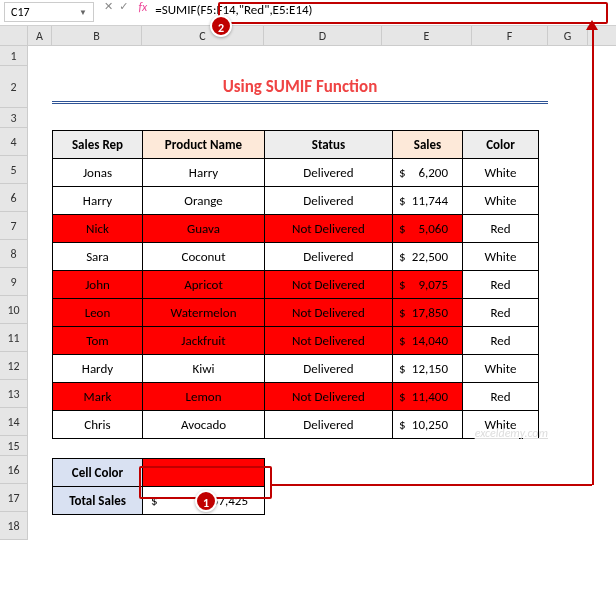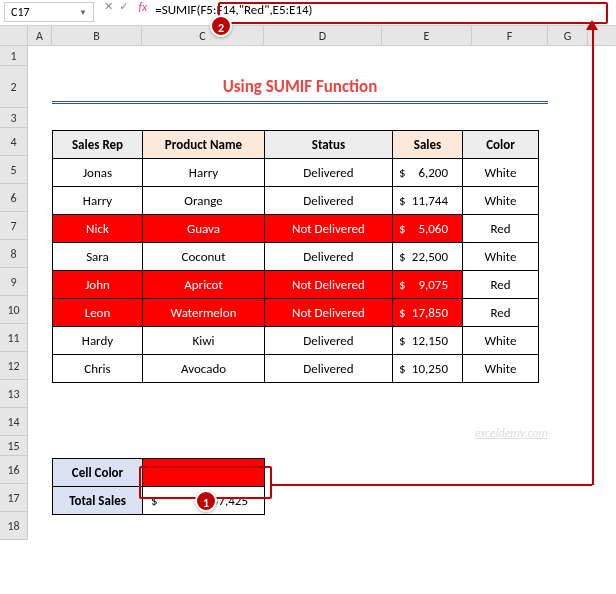--- a/index.html
+++ b/index.html
@@ -29,21 +29,21 @@
 .title { position: absolute; left: 24px; top: 30px; width: 496px; text-align: center; font-size: 17px; font-weight: bold; color: #ef4444; border-bottom: 3px double #2f5496; padding-bottom: 4px; }
 
 .datatbl { position: absolute; left: 24px; top: 84px; border-collapse: collapse; }
 .datatbl th, .datatbl td { border: 1px solid #000; padding: 4px 8px; text-align: center; height: 28px; font-size: 13px; }
 .datatbl th { font-weight: bold; }
 .th-a { background: #ededed; width: 90px; }
 .th-b { background: #fde9d9; width: 122px; }
 .th-c { background: #ededed; width: 128px; }
 .th-d { background: #fde9d9; width: 70px; }
 .th-e { background: #ededed; width: 76px; }
-.red td.rd { background: #ff0000; color: #ffffff; }
+.red td.rd { background: #ff0000; color: #000000; }
 .sales { text-align: left !important; padding-left: 6px !important; }
 .sales .d { float: left; }
 .sales .v { float: right; padding-right: 6px; }
 
 .sumtbl { position: absolute; left: 24px; top: 412px; border-collapse: collapse; }
 .sumtbl td { border: 1px solid #000; padding: 4px 8px; height: 28px; font-size: 13px; }
 .sumlbl { background: #d9e1f2; font-weight: bold; width: 90px; text-align: center; }
 .sumclr { width: 122px; background: #ff0000; }
 .sumval { width: 122px; text-align: left; }
 .sumval .d { float: left; }
@@ -177,29 +177,49 @@
           <tr class="red">
             <td class="rd">Leon</td>
             <td class="rd">Watermelon</td>
             <td class="rd">Not Delivered</td>
             <td class="sales rd">
               <span class="d">$</span>
               <span class="v">17,850</span>
             </td>
             <td>Red</td>
           </tr>
+          <tr class="red">
+            <td class="rd">Tom</td>
+            <td class="rd">Jackfruit</td>
+            <td class="rd">Not Delivered</td>
+            <td class="sales rd">
+              <span class="d">$</span>
+              <span class="v">14,040</span>
+            </td>
+            <td>Red</td>
+          </tr>
           <tr>
             <td class="">Hardy</td>
             <td class="">Kiwi</td>
             <td class="">Delivered</td>
             <td class="sales ">
               <span class="d">$</span>
               <span class="v">12,150</span>
             </td>
             <td>White</td>
+          </tr>
+          <tr class="red">
+            <td class="rd">Mark</td>
+            <td class="rd">Lemon</td>
+            <td class="rd">Not Delivered</td>
+            <td class="sales rd">
+              <span class="d">$</span>
+              <span class="v">11,400</span>
+            </td>
+            <td>Red</td>
           </tr>
           <tr>
             <td class="">Chris</td>
             <td class="">Avocado</td>
             <td class="">Delivered</td>
             <td class="sales ">
               <span class="d">$</span>
               <span class="v">10,250</span>
             </td>
             <td>White</td>

